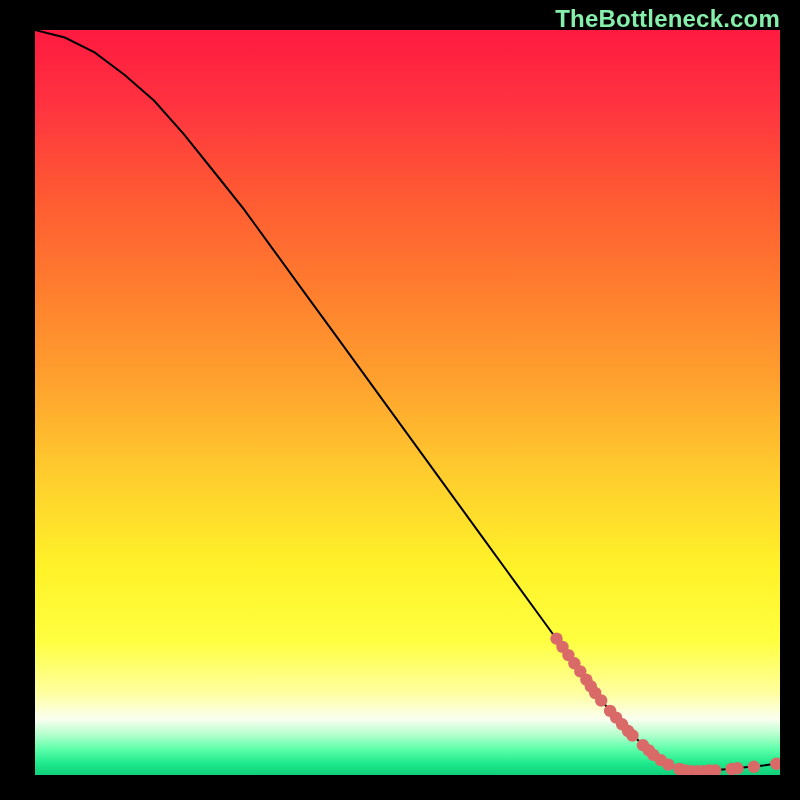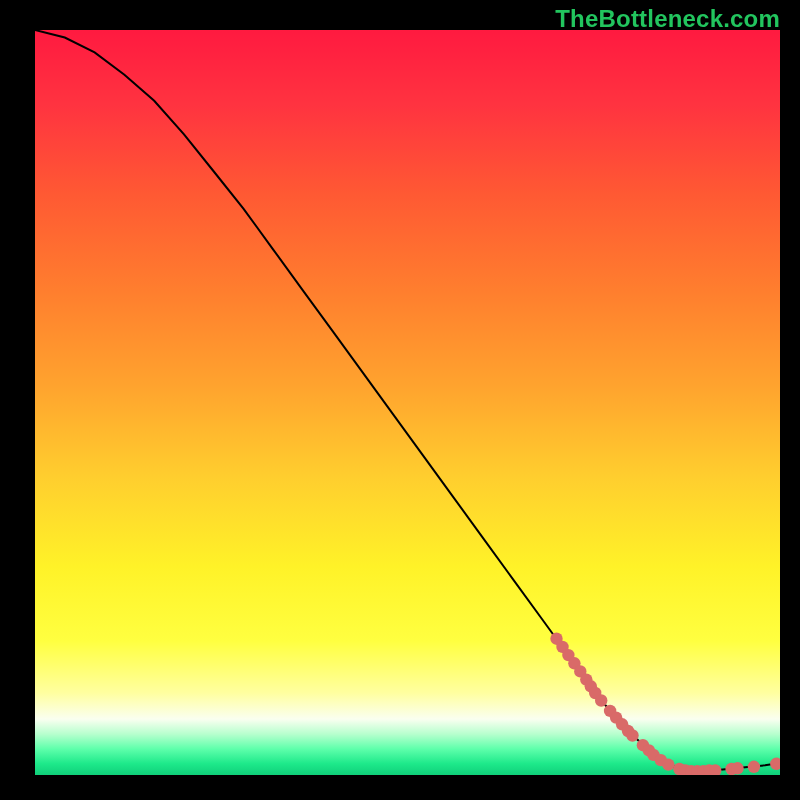--- a/index.html
+++ b/index.html
@@ -27,21 +27,21 @@
     position: absolute;
     left: 0; top: 0; width: 100%; height: 100%;
   }
   .watermark {
     position: absolute;
     top: 5px;
     right: 20px;
     font-family: Arial, Helvetica, sans-serif;
     font-size: 24px;
     font-weight: 600;
-    color: #22c55e;
+    color: #86efac;
     letter-spacing: 0.2px;
   }
   svg.overlay {
     position: absolute;
     left: 0; top: 0;
     width: 100%; height: 100%;
   }
 </style>
 </head>
 <body>

